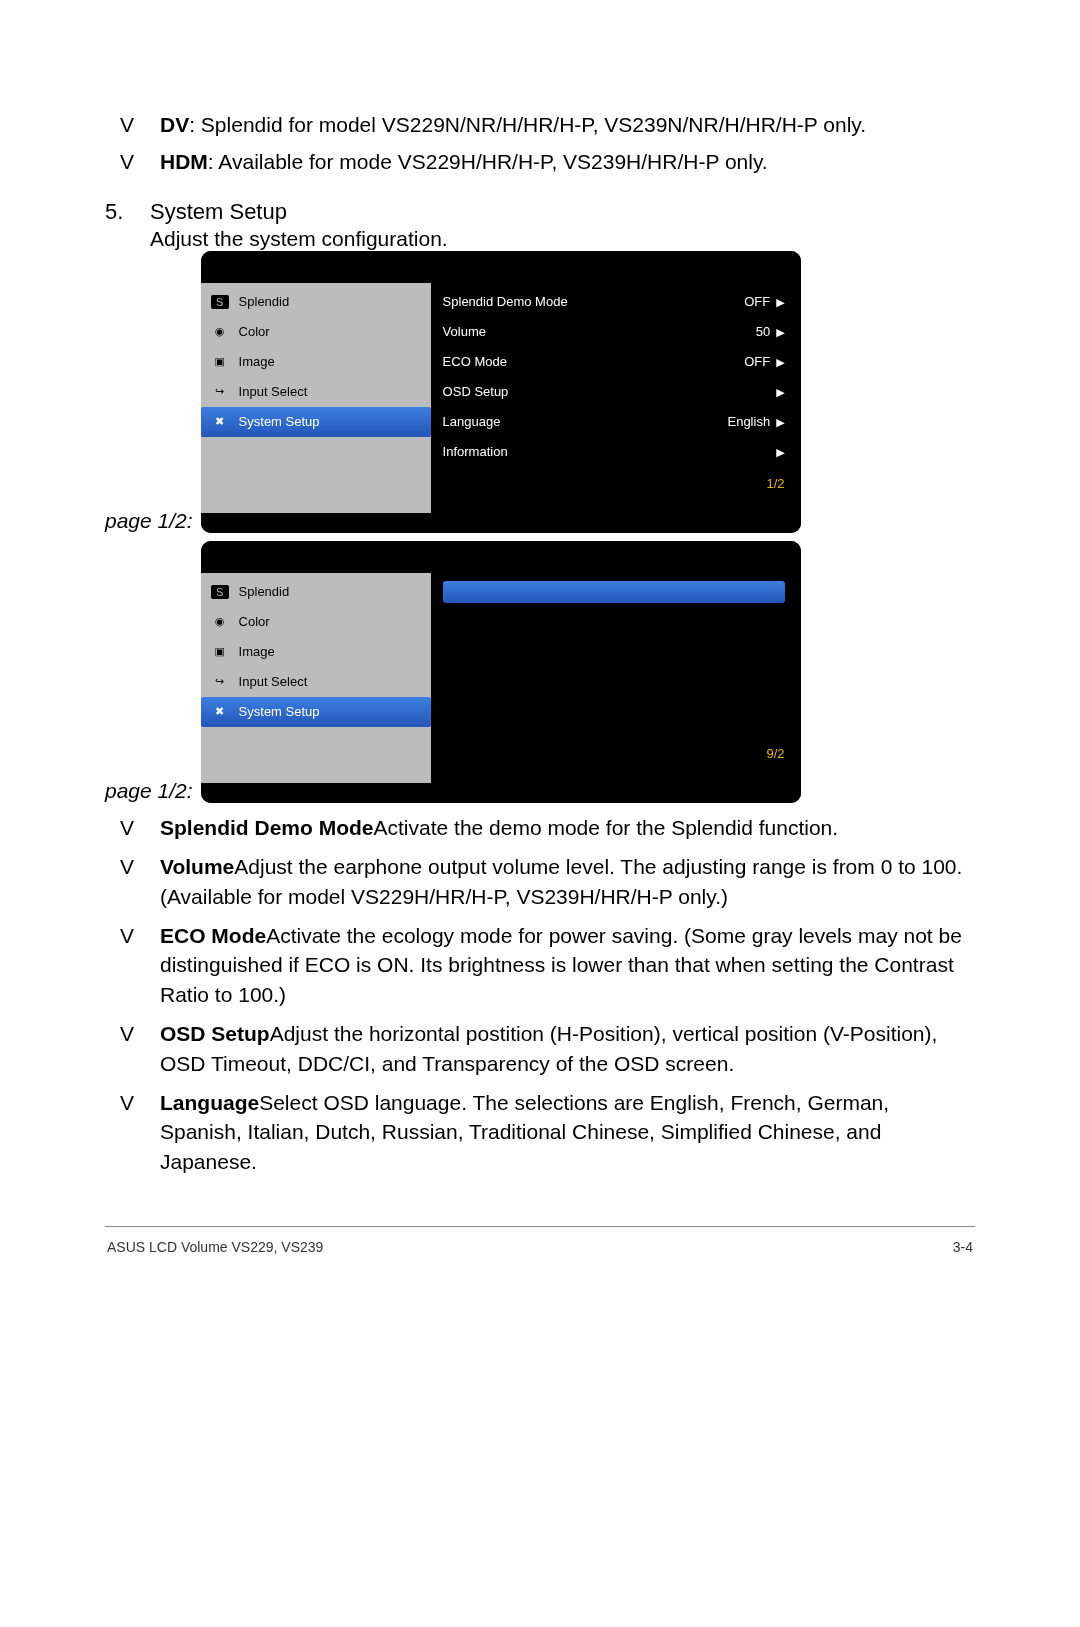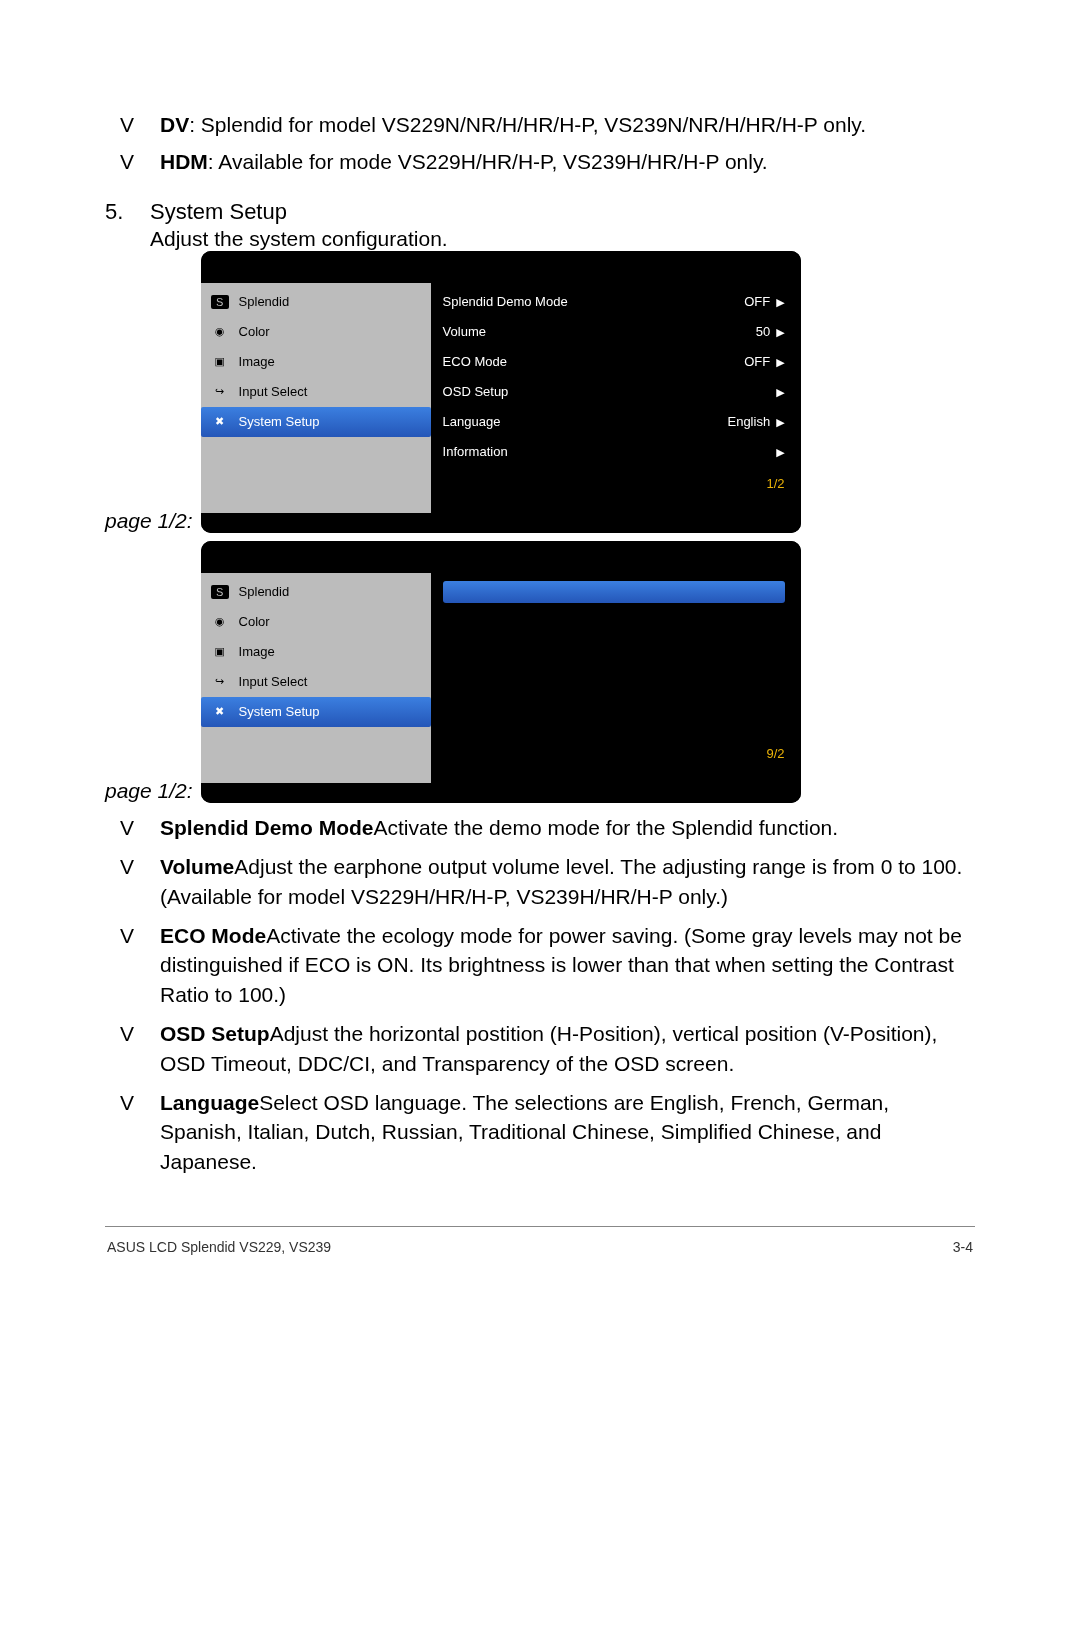--- a/index.html
+++ b/index.html
@@ -275,17 +275,17 @@
         <div class="txt"><b>OSD Setup</b><span>Adjust the horizontal postition (H-Position), vertical position (V-Position), OSD Timeout, DDC/CI, and Transparency of the OSD screen.</span></div>
       </div>
     <div class="bullet-line">
         <div class="v">V</div>
         <div class="txt"><b>Language</b><span>Select OSD language. The selections are English, French, German, Spanish, Italian, Dutch, Russian, Traditional Chinese, Simplified Chinese, and Japanese.</span></div>
       </div>
   </div>
 
   <hr class="ft">
   <div class="footer">
-    <span>ASUS LCD Splendid VS229, VS239</span>
+    <span>ASUS LCD Volume VS229, VS239</span>
     <span>3-4</span>
   </div>
 
 </div>
 
 </body></html>

